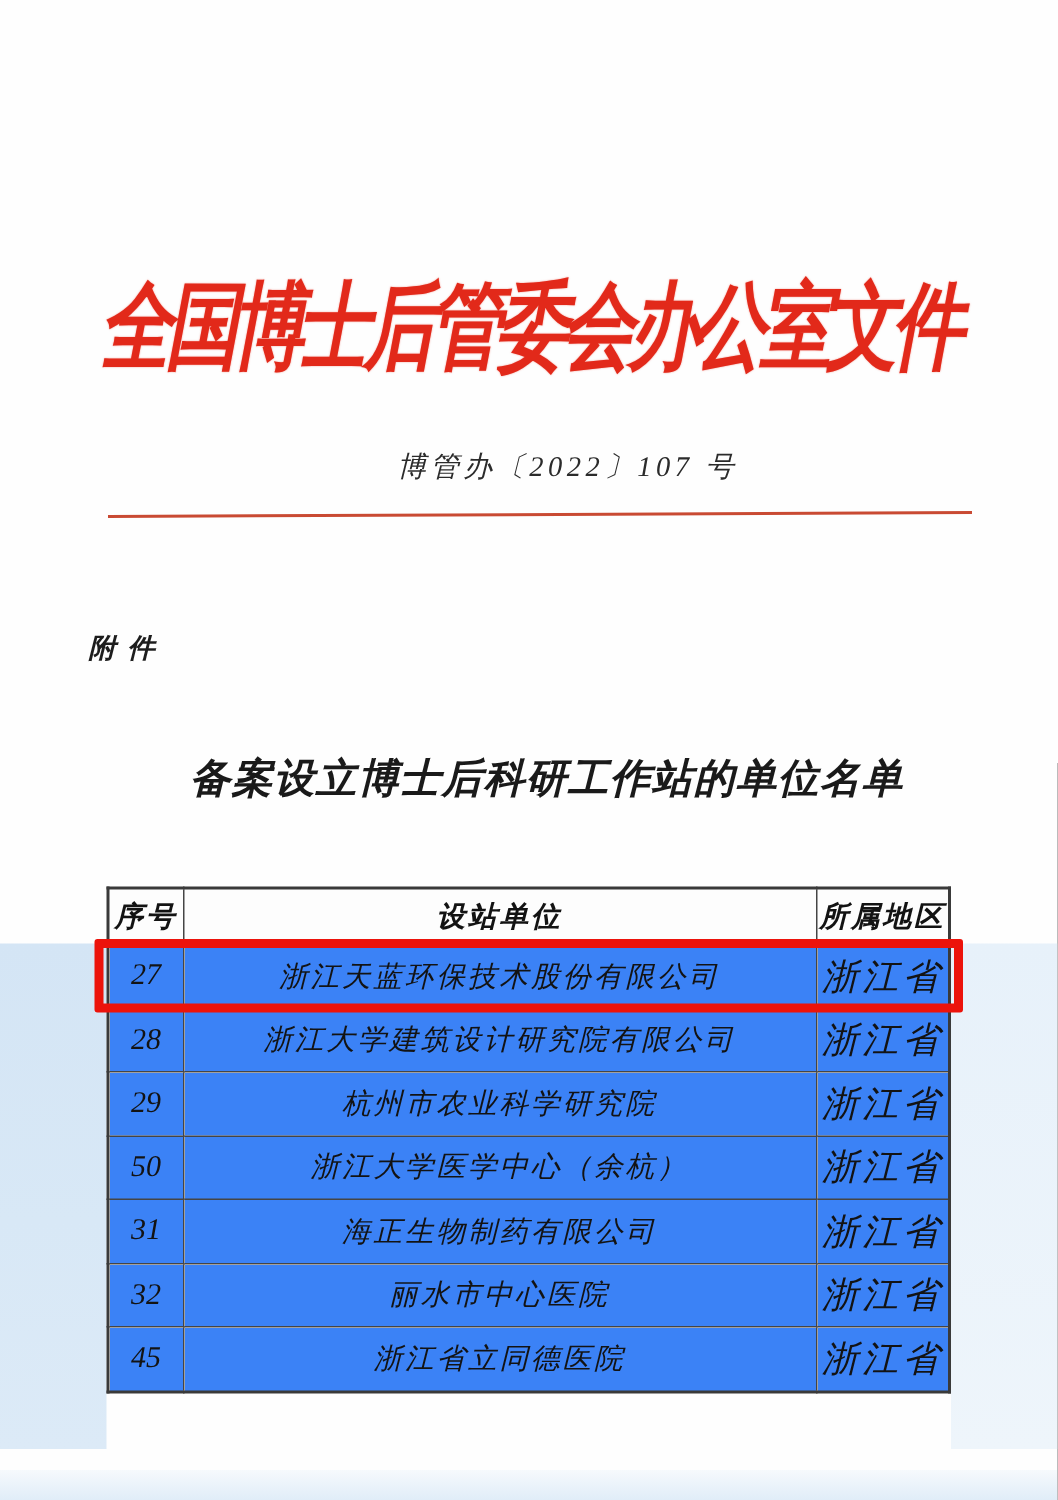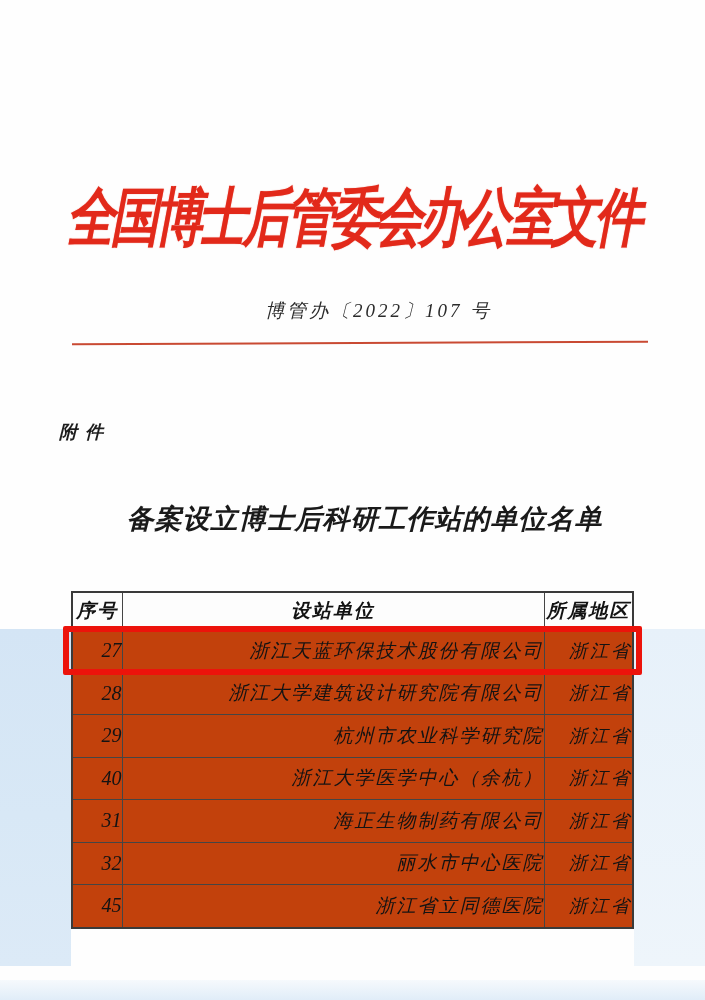--- a/index.html
+++ b/index.html
@@ -74,25 +74,25 @@
     padding:0;text-align:center;vertical-align:middle;
     color:#131313;
     overflow:hidden;white-space:nowrap;
   }
   .doc-table{border:2px solid #3a3a3a;}
   .doc-table th{
     height:36px;background:#fdfdfd;
     font-size:19px;font-weight:bold;letter-spacing:2px;
   }
   .doc-table td{
-    height:41.5px;background:#c2410c;
-    font-size:19px;letter-spacing:2px;text-align:right;
+    height:41.5px;background:#3b82f6;
+    font-size:19px;letter-spacing:2px;
   }
   .doc-table td.cell-no{font-size:20px;letter-spacing:0;}
-  .doc-table td.cell-region{font-size:18px;letter-spacing:3px;}
+  .doc-table td.cell-region{font-size:24px;letter-spacing:3px;}
 
   
   .highlight-box{
     position:absolute;top:626px;left:63px;
     width:579px;height:49px;
     border:6px solid #ec130b;
     border-radius:2px;
     box-sizing:border-box;
     pointer-events:none;
     z-index:5;
@@ -146,21 +146,21 @@
           <td class="cell-region">浙江省</td>
         </tr>
 
         <tr>
           <td class="cell-no">29</td>
           <td class="cell-unit">杭州市农业科学研究院</td>
           <td class="cell-region">浙江省</td>
         </tr>
 
         <tr>
-          <td class="cell-no">40</td>
+          <td class="cell-no">50</td>
           <td class="cell-unit">浙江大学医学中心（余杭）</td>
           <td class="cell-region">浙江省</td>
         </tr>
 
         <tr>
           <td class="cell-no">31</td>
           <td class="cell-unit">海正生物制药有限公司</td>
           <td class="cell-region">浙江省</td>
         </tr>
 

